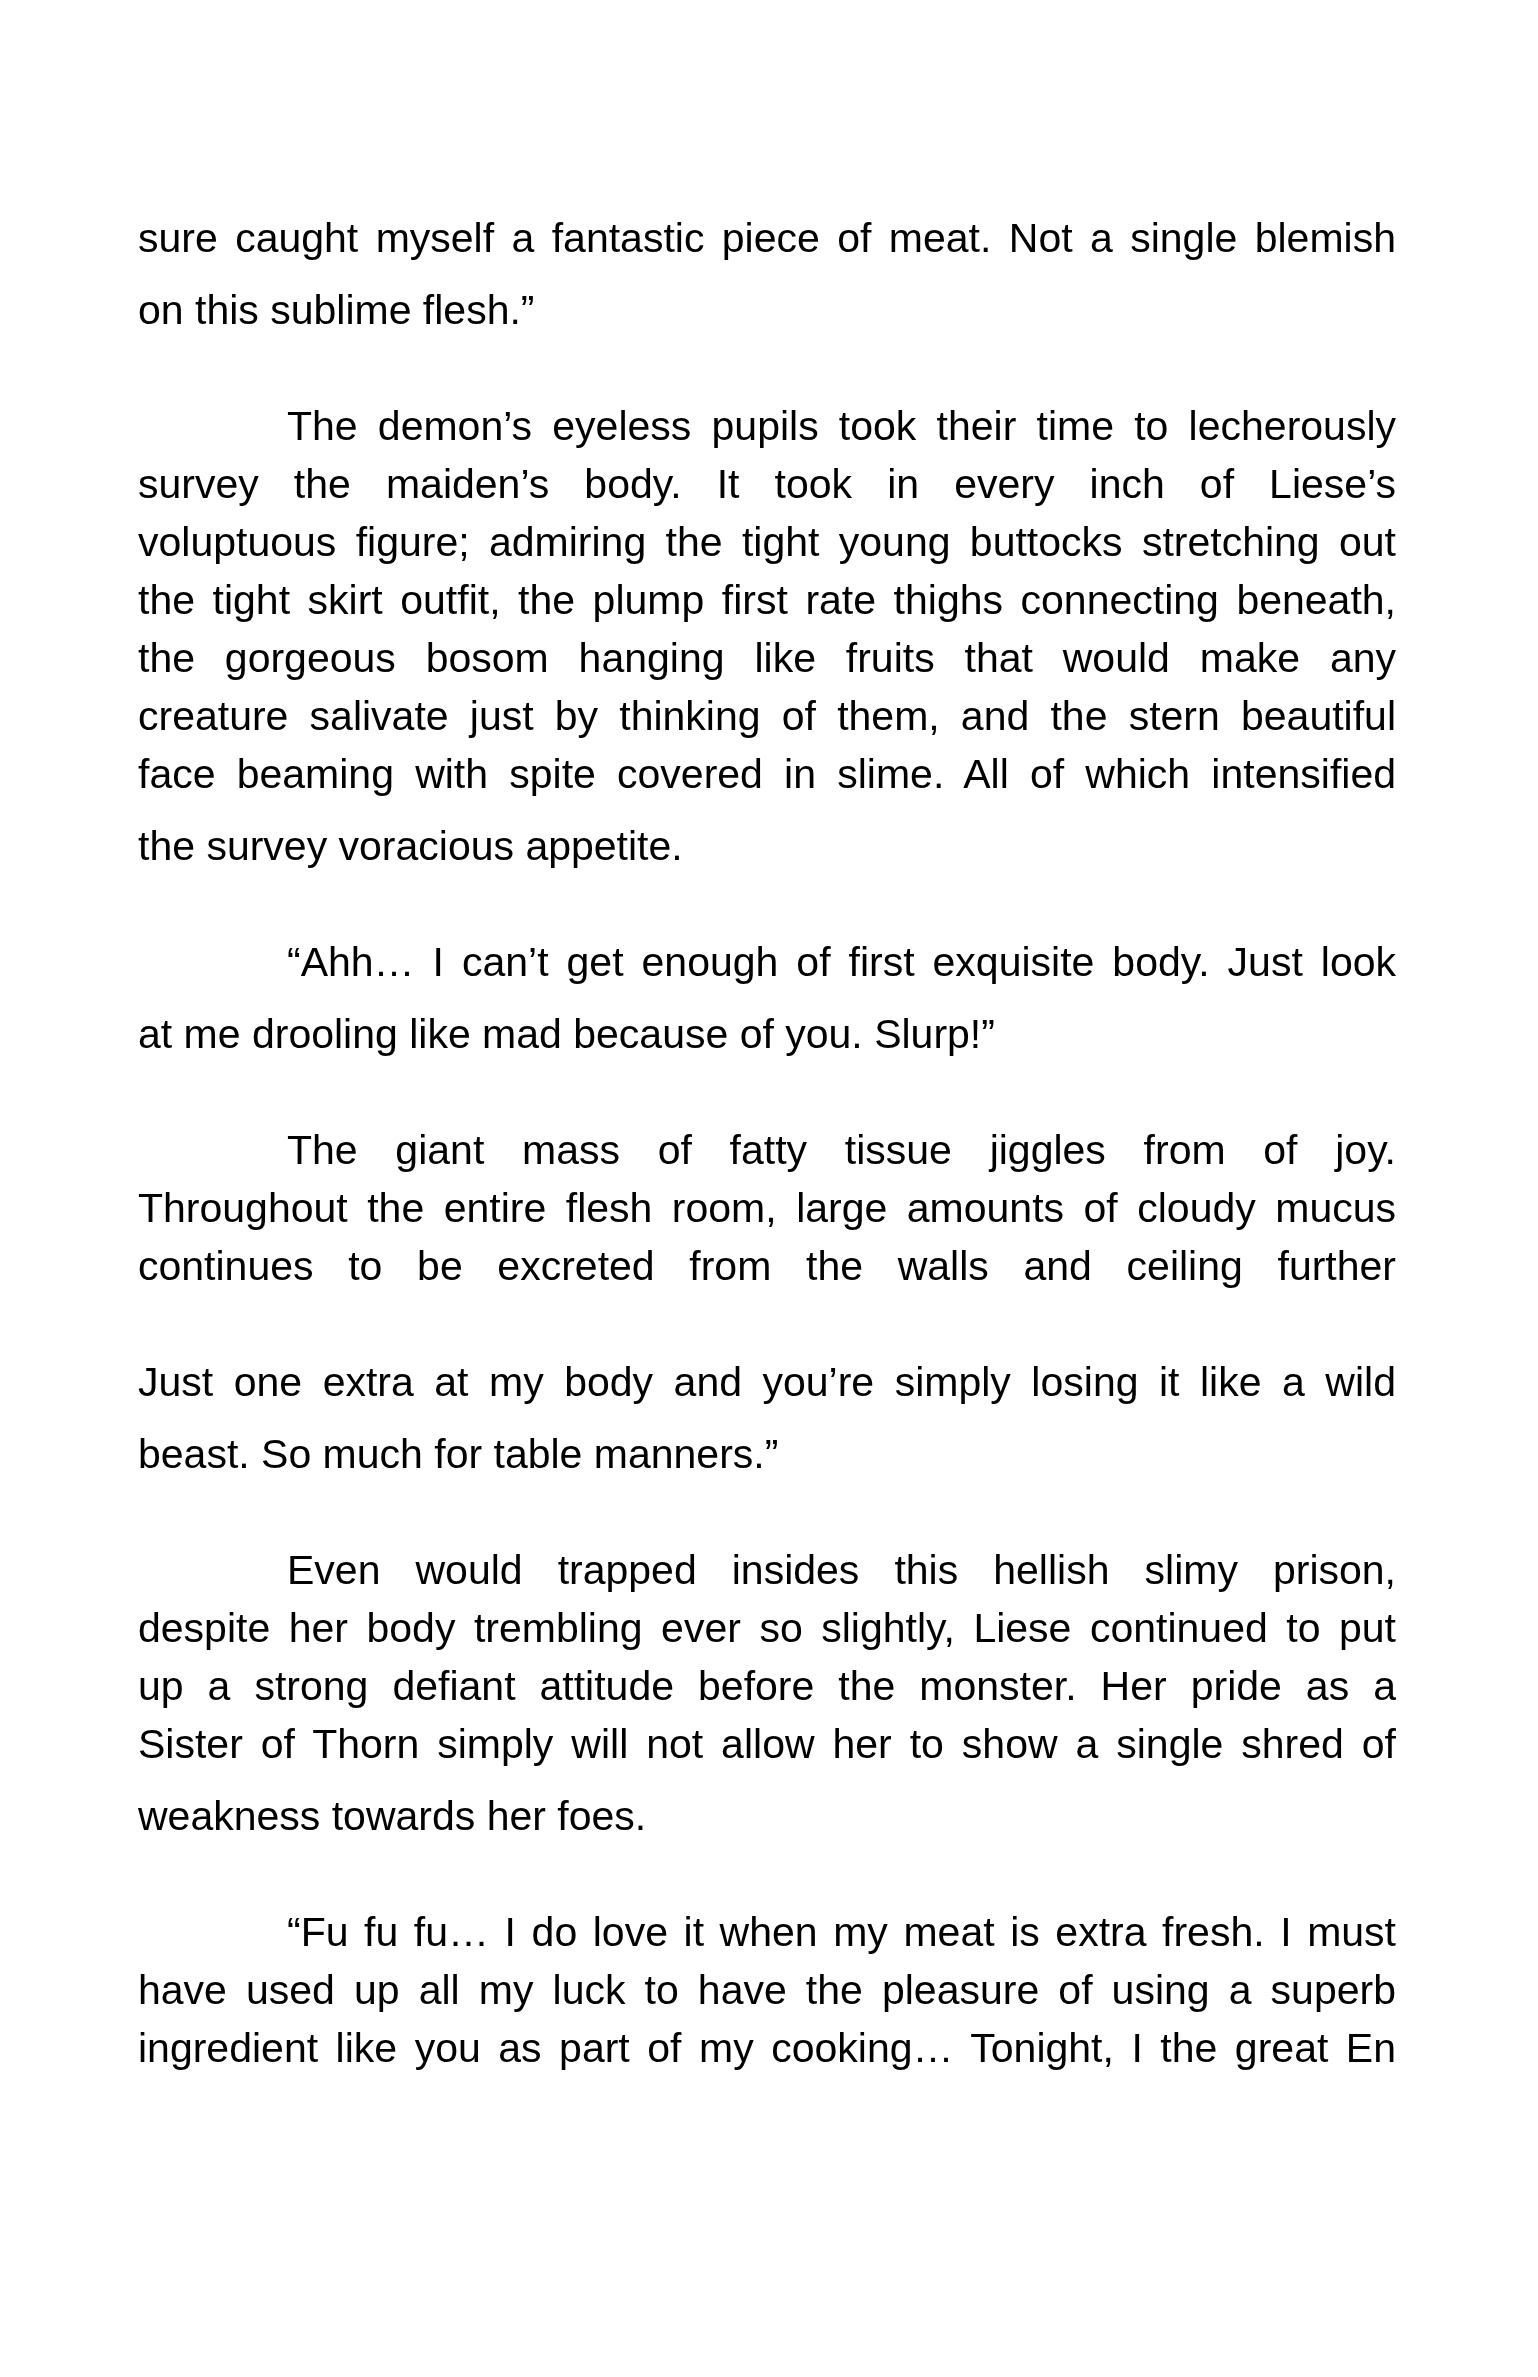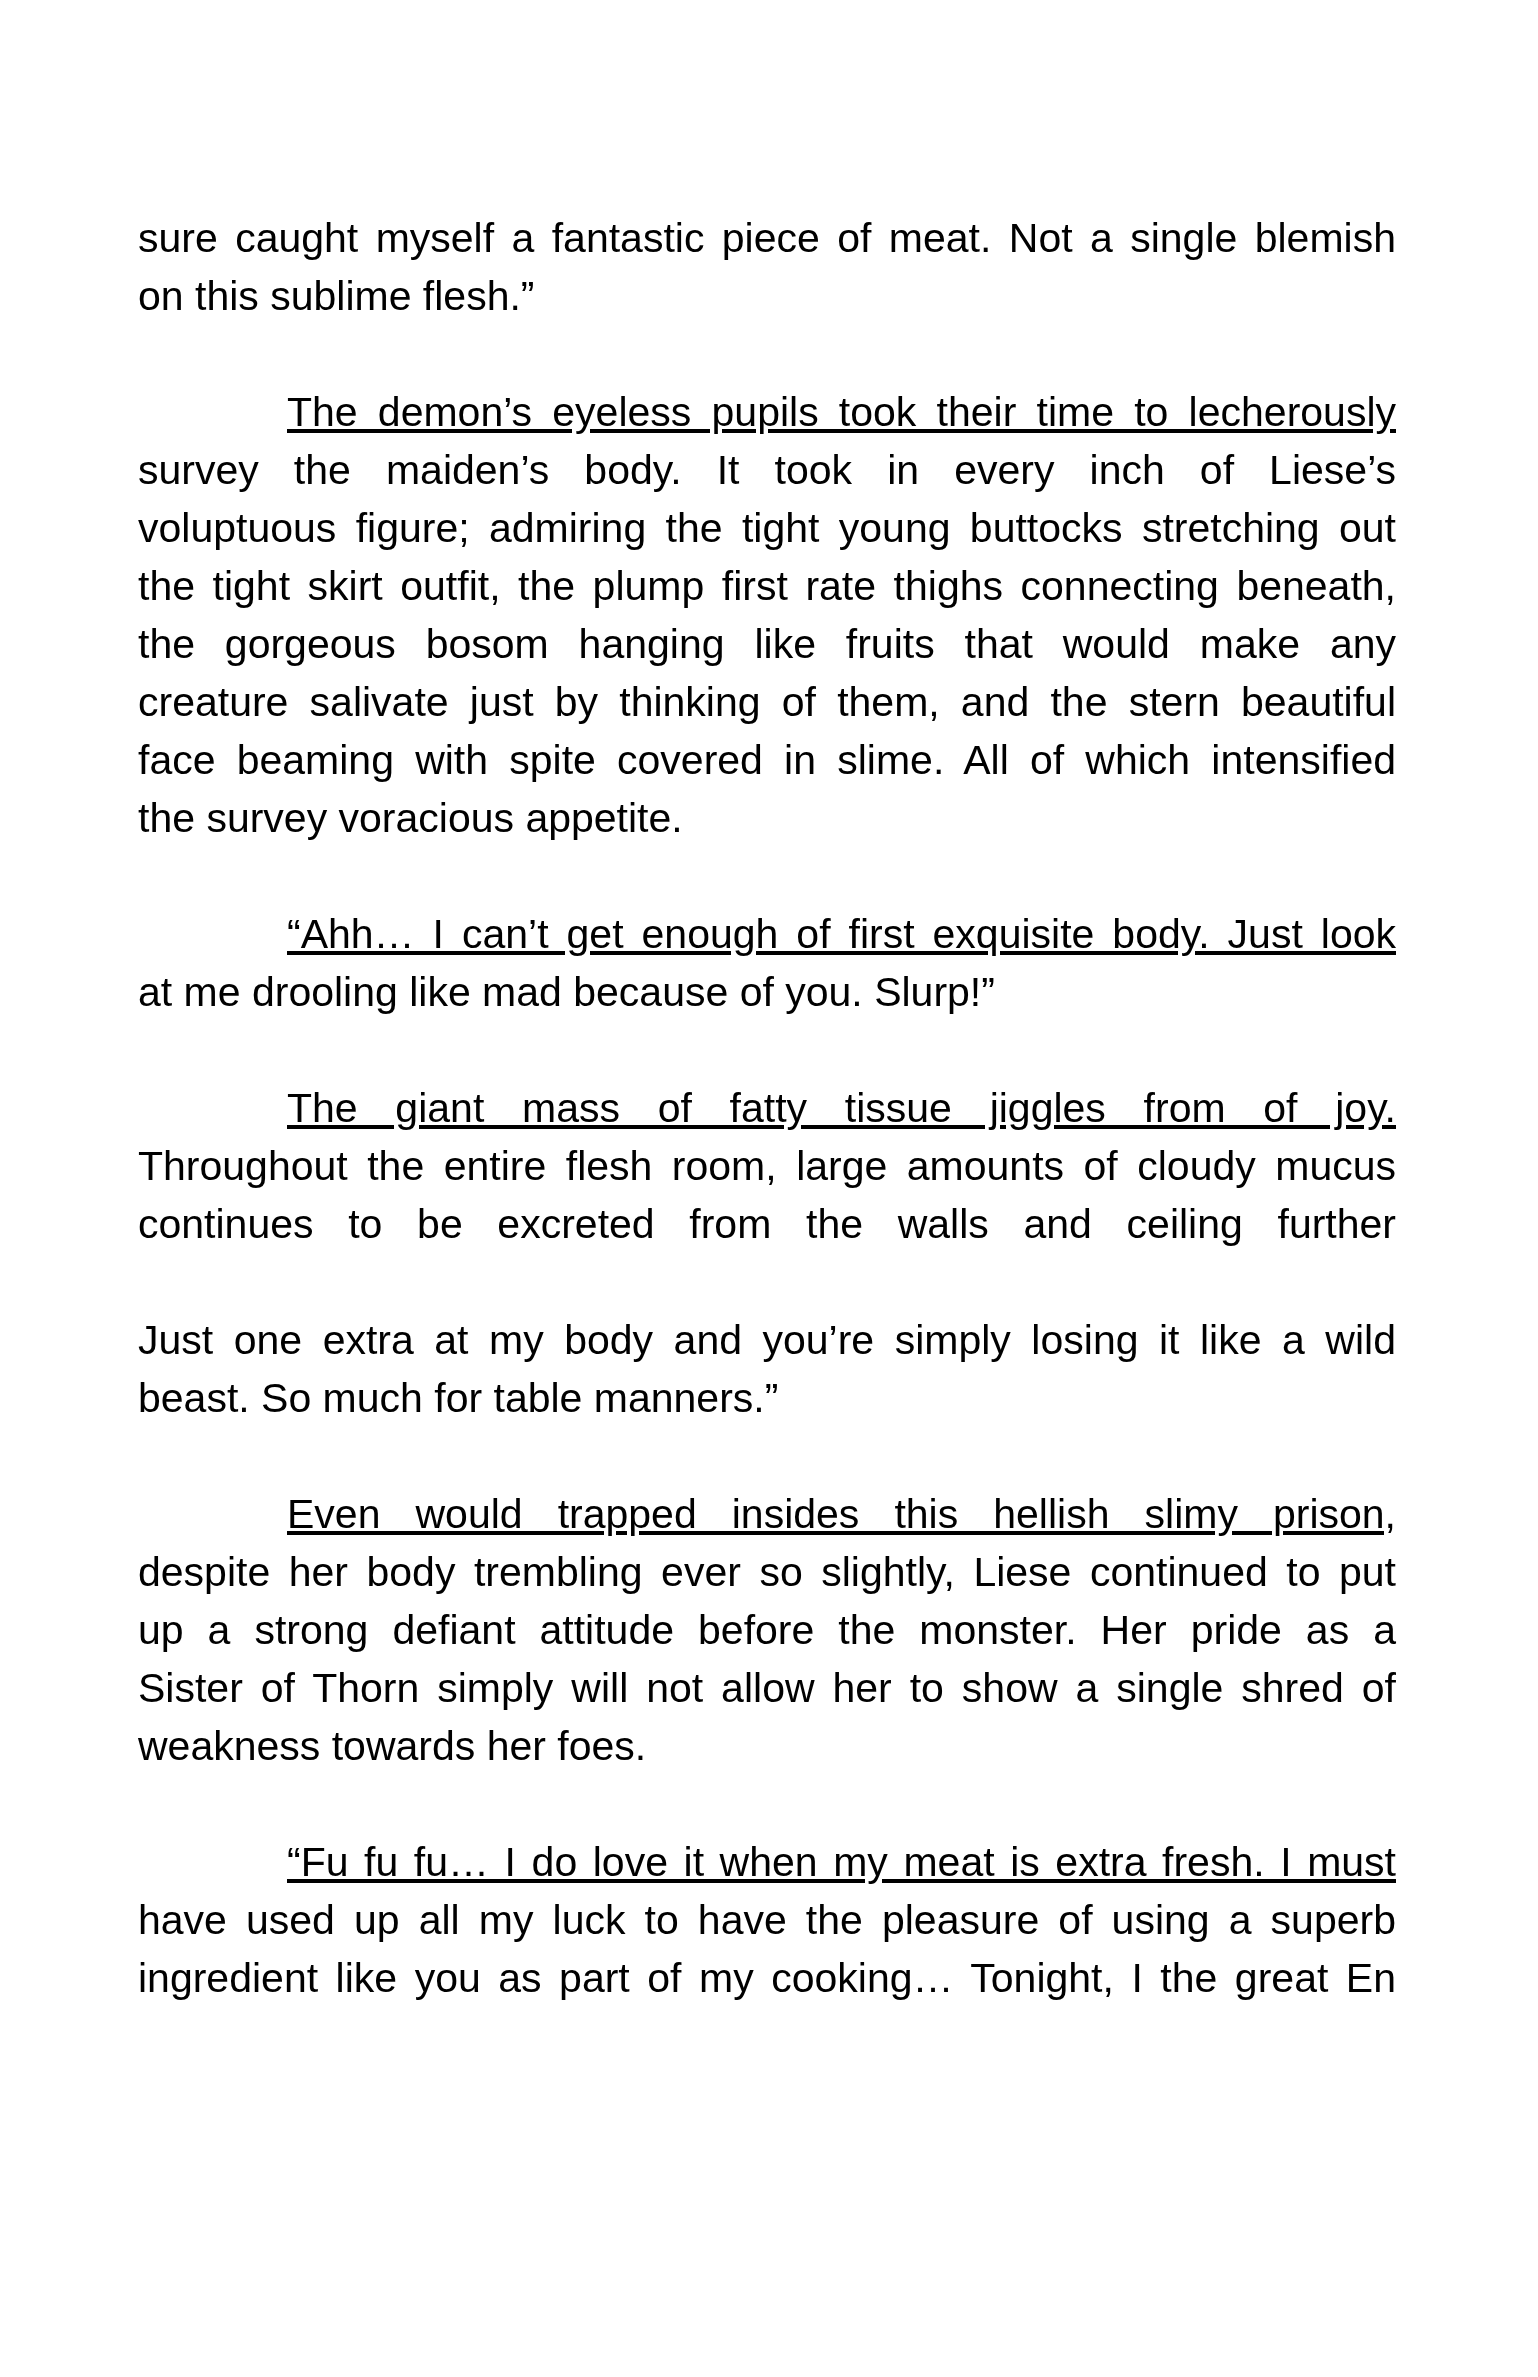--- a/index.html
+++ b/index.html
@@ -32,24 +32,24 @@
   .paragraph {
     margin: 0 0 58px 0;
   }
   .line {
     text-align: justify;
     text-align-last: justify;
   }
   .line.left {
     text-align: left;
     text-align-last: left;
+    margin-top: 14px;
   }
   .line.indent {
     padding-left: 149px;
-    text-decoration: underline;
   }
 </style>
 </head>
 <body>
 
 <div class="page">
   <div class="text-block" id="text-block">
       <div class="paragraph">
         <div class="line">sure caught myself a fantastic piece of meat. Not a single blemish</div>
         <div class="line left">on this sublime flesh.”</div>

